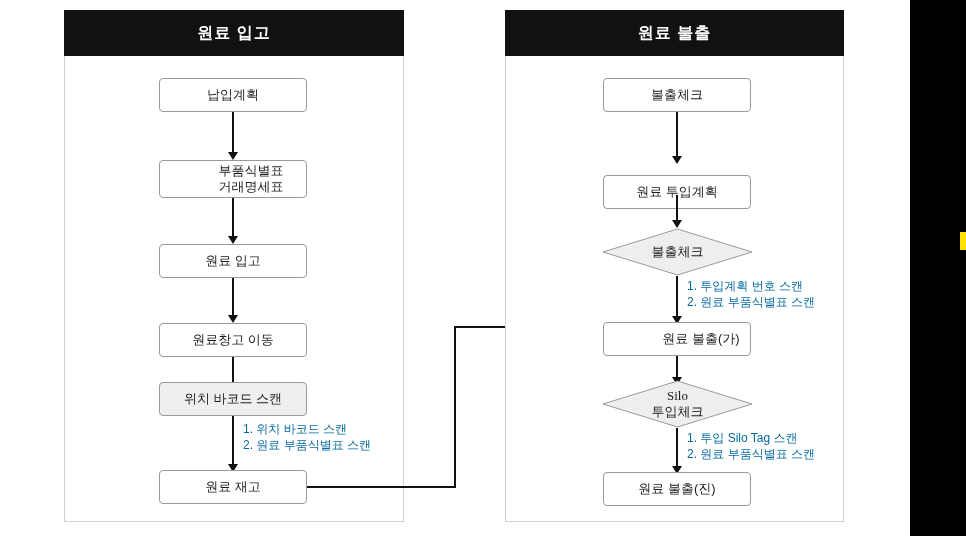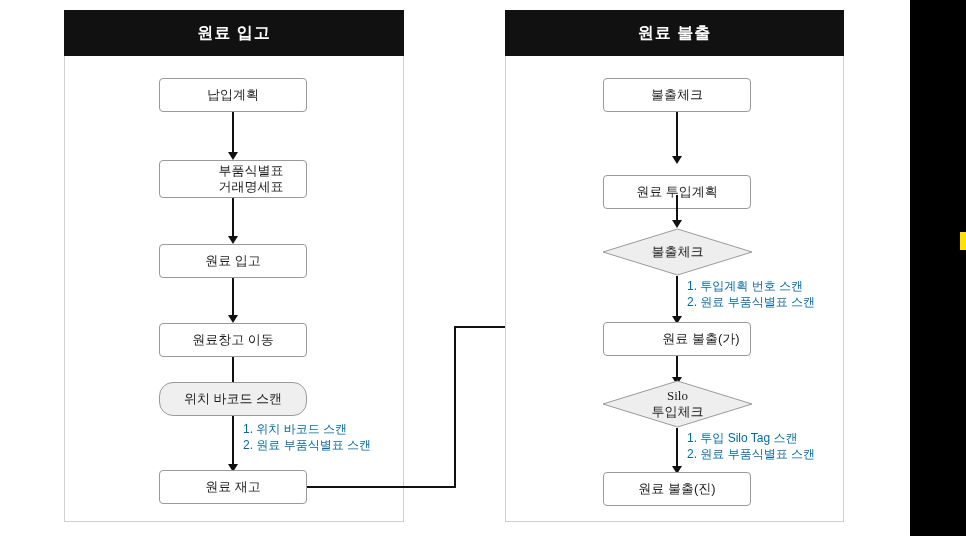--- a/index.html
+++ b/index.html
@@ -151,21 +151,21 @@
   <div class="node" style="left:159px; top:244px; width:148px; height:34px;">원료 입고</div>
 
   <div class="vline" style="left:232px; top:278px; width:2px; height:37px;"></div>
   <div class="arrow-down" style="left:228px; top:315px;"></div>
 
   <div class="node" style="left:159px; top:323px; width:148px; height:34px;">원료창고 이동</div>
 
   <div class="vline" style="left:232px; top:357px; width:2px; height:25px;"></div>
   <div class="arrow-down" style="left:228px; top:382px;"></div>
 
-  <div class="node shaded" style="left:159px; top:382px; width:148px; height:34px;border-radius:14px;">위치 바코드 스캔</div>
+  <div class="node shaded" style="left:159px; top:382px; width:148px; height:34px;">위치 바코드 스캔</div>
 
   <div class="vline" style="left:232px; top:416px; width:2px; height:48px;"></div>
   <div class="arrow-down" style="left:228px; top:464px;"></div>
 
   <div class="annotation" style="left:243px; top:421px; width:190px;">1. 위치 바코드 스캔
 2. 원료 부품식별표 스캔</div>
 
   <div class="node" style="left:159px; top:470px; width:148px; height:34px;">원료 재고</div>
 
   <div class="hline" style="left:307px; top:486px; width:149px;"></div>

